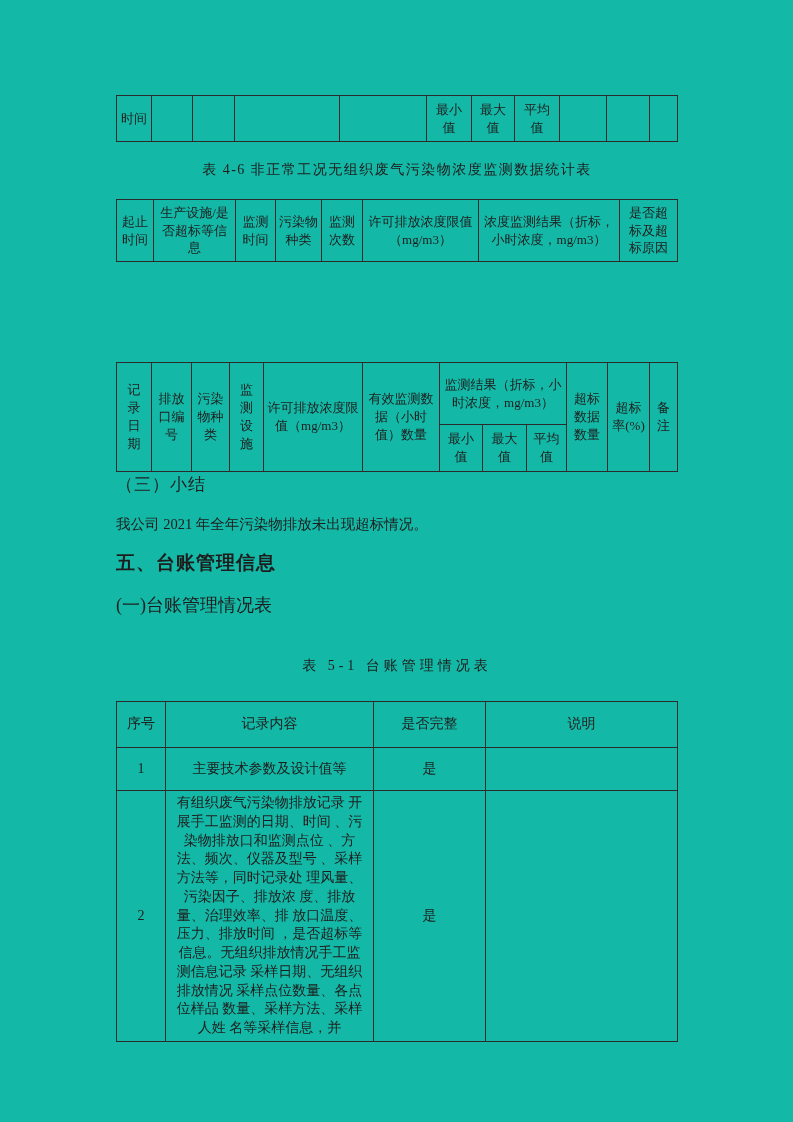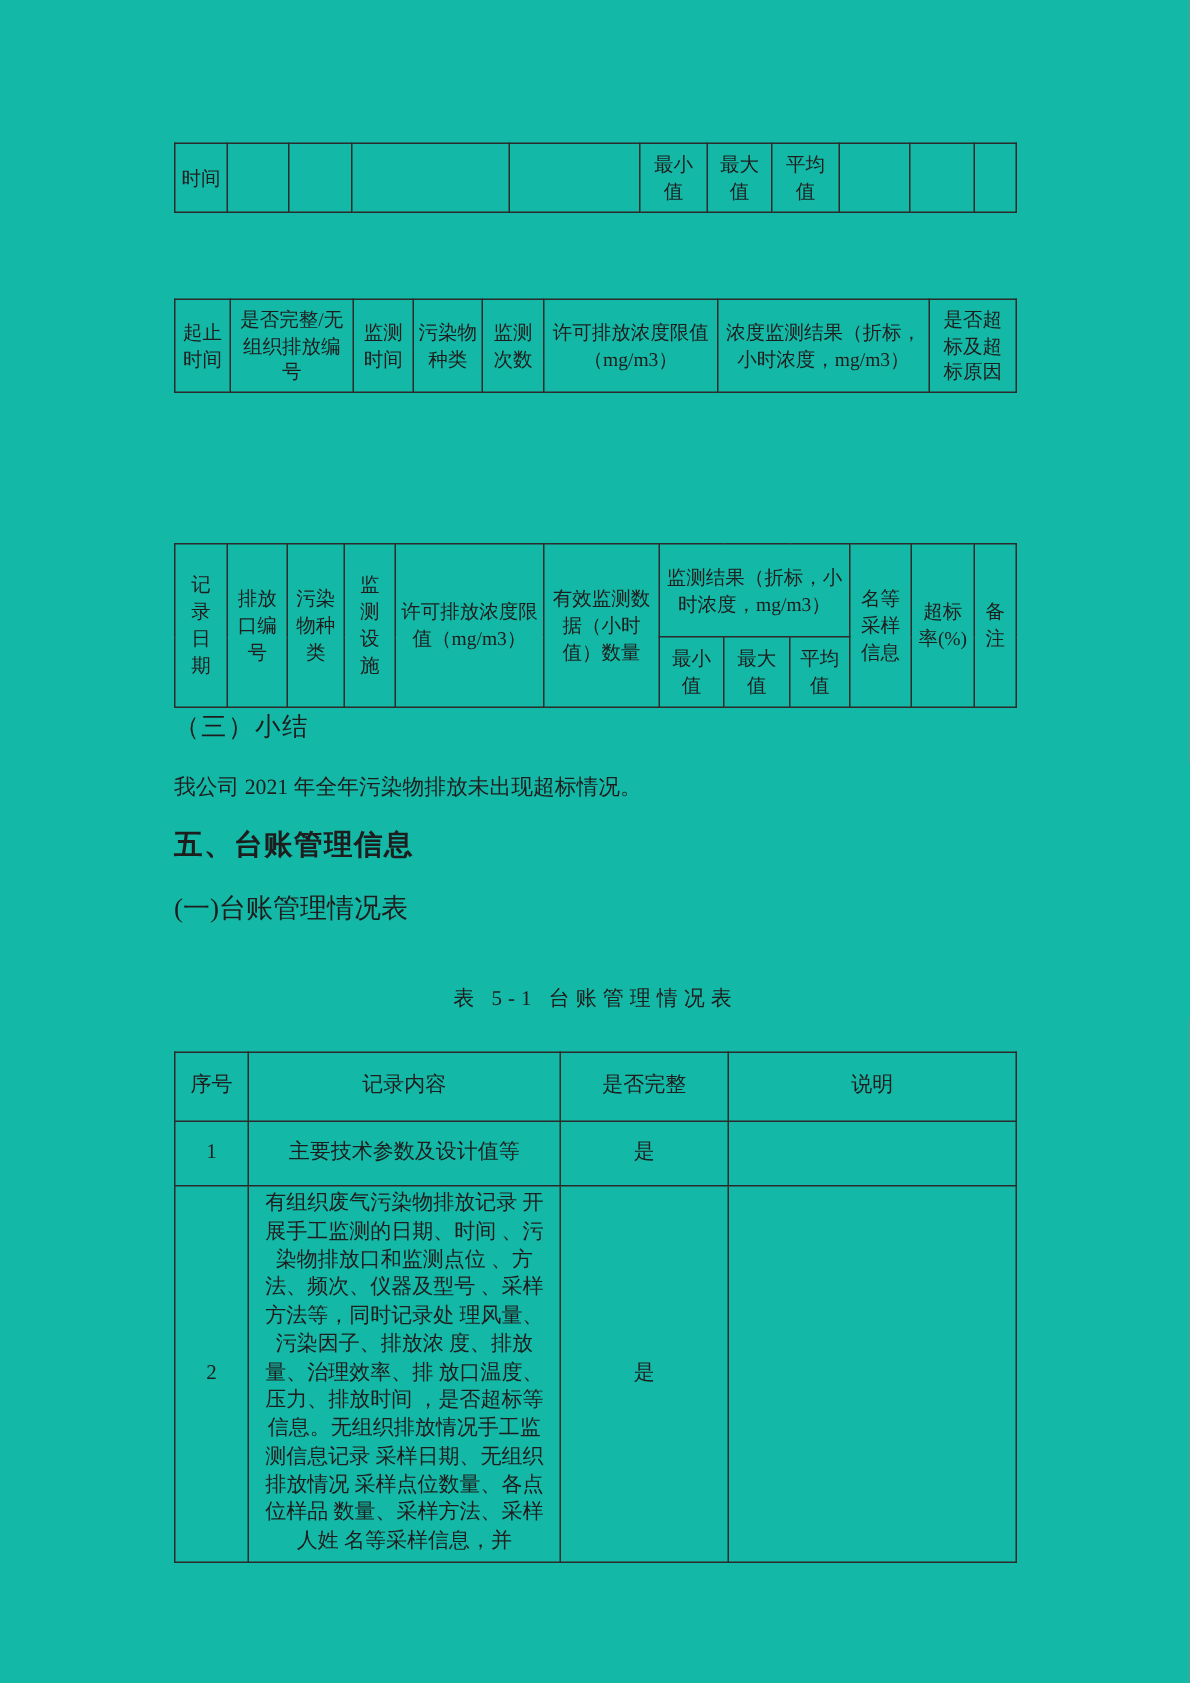--- a/index.html
+++ b/index.html
@@ -69,36 +69,37 @@
       <td>最小值</td>
       <td>最大值</td>
       <td>平均值</td>
       <td></td>
       <td></td>
       <td></td>
     </tr>
   </tbody>
     </table>
 
+  <div class="abs tbl-title" style="top:161px">表 4-6 非正常工况无组织废气污染物浓度监测数据统计表</div>
 
   <table class="doc abs" style="left:116px;top:199px;width:562px;">
     <colgroup>
       <col style="width:37px">
         <col style="width:82px">
         <col style="width:40px">
       <col style="width:46px">
         <col style="width:41px">
         <col style="width:116px">
       <col style="width:141px">
         <col style="width:58px">
     </colgroup>
     <tbody>
         <tr style="height:62px">
       <td>起止时间</td>
-      <td>是否完整/无组织排放编号</td>
+      <td>生产设施/是否超标等信息</td>
       <td>监测时间</td>
       <td>污染物种类</td>
       <td>监测次数</td>
       <td>许可排放浓度限值（mg/m3）</td>
       <td>浓度监测结果（折标，小时浓度，mg/m3）</td>
       <td>是否超标及超标原因</td>
     </tr>
   </tbody>
     </table>
 
@@ -121,21 +122,21 @@
     </colgroup>
     <tbody>
         <tr style="height:60px">
       <td rowspan="2" class="vtext">记录日期</td>
       <td rowspan="2">排放口编号</td>
       <td rowspan="2">污染物种类</td>
       <td rowspan="2" class="vtext">监测设施</td>
       <td rowspan="2">许可排放浓度限值（mg/m3）</td>
       <td rowspan="2">有效监测数据（小时值）数量</td>
       <td colspan="3">监测结果（折标，小时浓度，mg/m3）</td>
-      <td rowspan="2">名等采样信息</td>
+      <td rowspan="2">超标数据数量</td>
       <td rowspan="2">超标率(%)</td>
       <td rowspan="2" class="vtext-sm">备注</td>
     </tr>
     <tr style="height:45px">
       <td>最小值</td>
       <td>最大值</td>
       <td>平均值</td>
     </tr>
   </tbody>
     </table>

